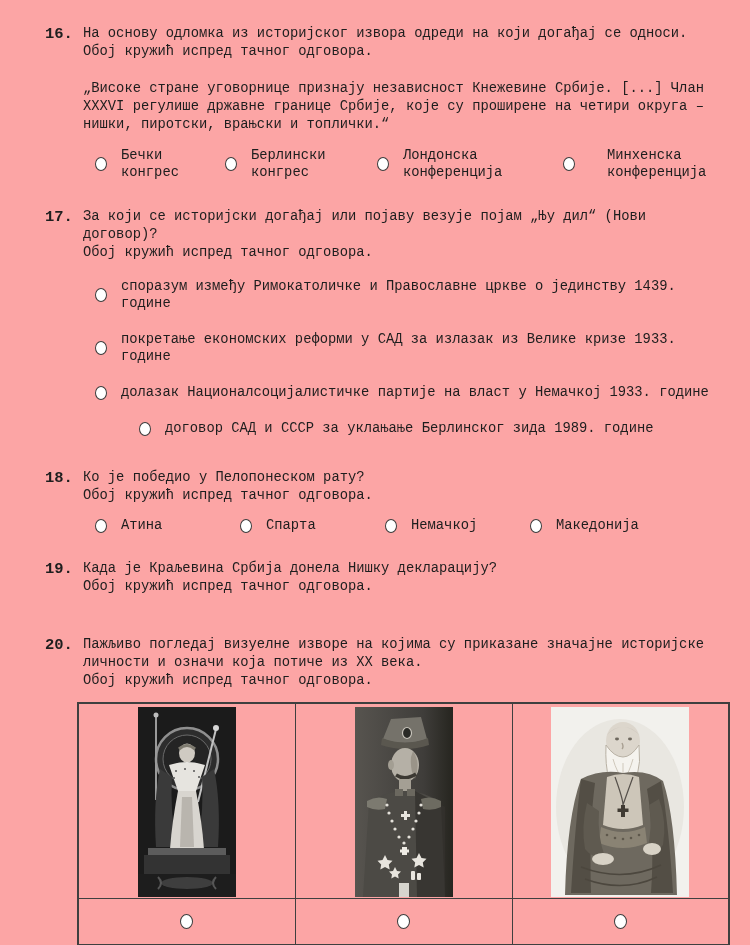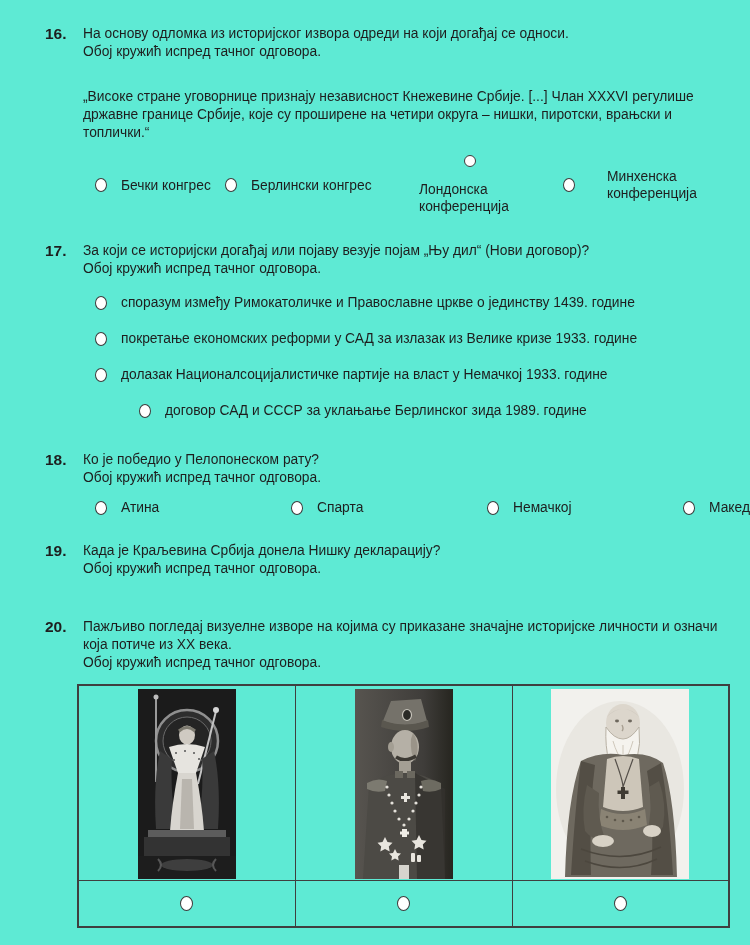--- a/index.html
+++ b/index.html
@@ -1,50 +1,50 @@
 <!DOCTYPE html>
 <html><head>
 <meta charset="utf-8">
 <style>
   * { box-sizing: border-box; }
   html, body { margin: 0; padding: 0; background: #ffffff; }
   .page {
-    width: 750px; height: 945px; background: #5eead4;
-    font-family: Liberation Sans, sans-serif;
+    width: 750px; height: 945px; background: #fca5a5;
+    font-family: Liberation Mono, monospace;
     color: #1e1e1e; position: relative; overflow: hidden;
     padding: 25px 24px 0 45px;
   }
   .q { display: flex; align-items: flex-start; }
   .q-num { width: 38px; flex: 0 0 38px; font-weight: bold; font-size: 15.5px; line-height: 18px; }
   .q-body { flex: 1 1 auto; font-size: 13.8px; line-height: 18px; }
   .q-line { margin: 0; }
-  .quote { margin: 27px 0 0 0; font-size: 13.8px; line-height: 18px; max-width: 648px; }
+  .quote { margin: 19px 0 0 0; font-size: 13.8px; line-height: 18px; max-width: 648px; }
 
   
   .radio {
     display: inline-block; width: 12px; height: 14px; flex: 0 0 12px;
     border: 1.3px solid #3c3c3c; border-radius: 50%; background: #fff;
   }
   .opt { display: flex; align-items: center; gap: 14px; font-size: 13.8px; line-height: 17px; }
 
   
   .optrow { display: flex; align-items: center; margin: 13px 0 0 12px; }
   .optrow-16 .opt.w1 { width: 130px; }
   .optrow-16 .opt.w2 { width: 152px; }
-  .optrow-16 .opt.w3 { width: 186px; flex-direction: column; }
+  .optrow-16 .opt.w3 { width: 186px; }
   .optrow-16 .opt.w4 { width: 170px; gap: 32px; }
   .optrow-16 .opt.wrap .opt-label { max-width: 102px; }
 
   
   .optlist { margin: 16px 0 0 12px; }
   .optlist .opt { margin-bottom: 19px; }
   .optlist .opt:last-child { margin-bottom: 0; padding-left: 44px; }
 
   
-  .optrow-4 .opt { width: 196px; }
+  .optrow-4 .opt { width: 145px; }
   .optrow-4 .opt:last-child { width: auto; text-align: center; }
   .optrow-4 { margin-top: 12px; }
 
   
   .ptable {
     border-collapse: collapse; margin: 12px 0 0 32px;
     width: 653px; table-layout: fixed;
   }
   .ptable td { border: 1.6px solid #3f3f3f; padding: 0; text-align: center; vertical-align: middle; }
   .ptable { border: 2px solid #3f3f3f; }

